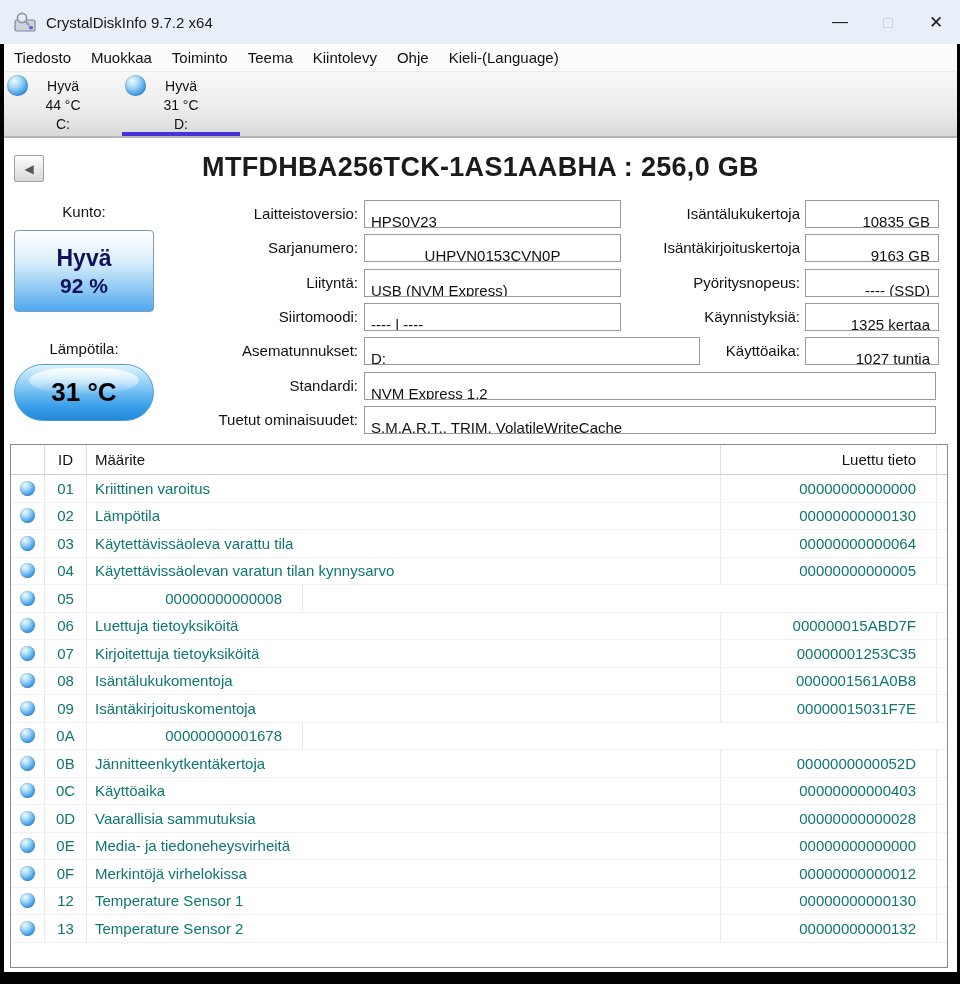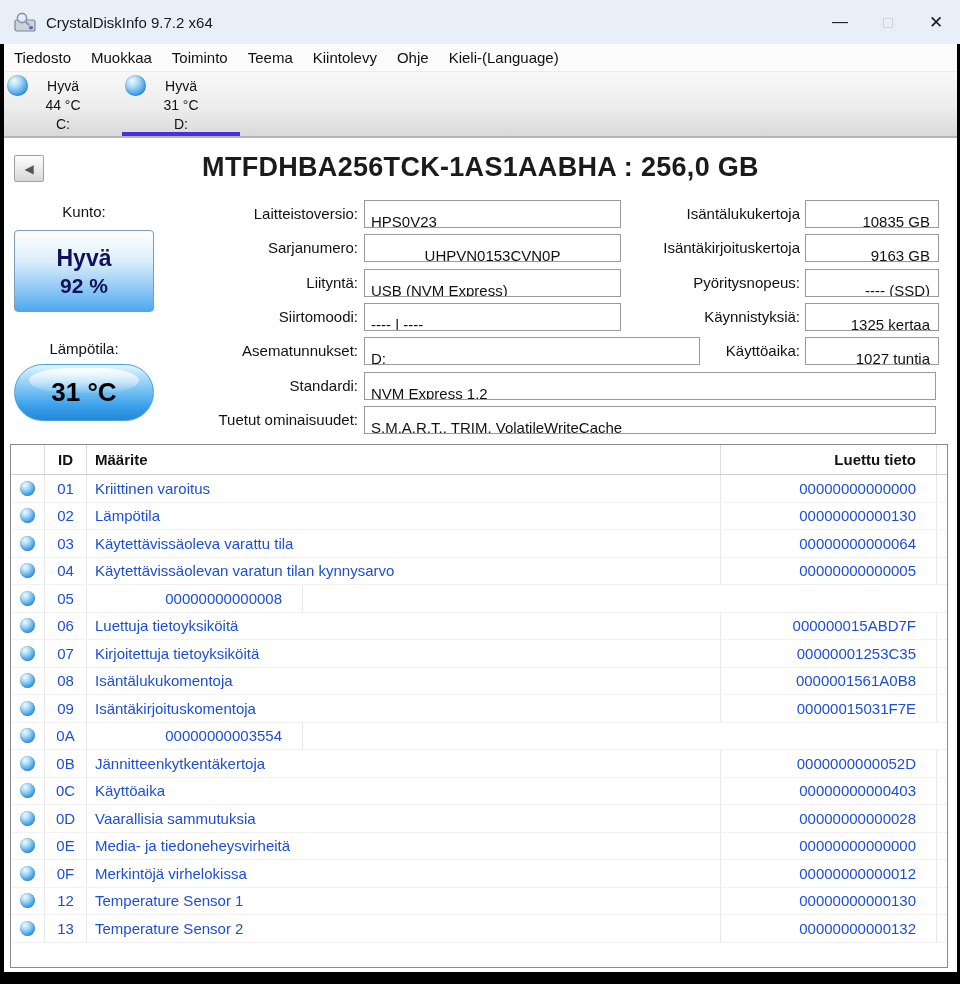--- a/index.html
+++ b/index.html
@@ -96,22 +96,22 @@
          white-space:nowrap; overflow:hidden; }
   .fbox.r{ left:801px; width:134px; text-align:right; padding-right:8px; }
   .fbox.center{ text-align:center; }
   
   .smart-table{
     position:absolute; left:6px; top:306px; width:938px; height:524px;
     border:1px solid #8a8a8a; background:#fff; display:flex; flex-direction:column;
   }
   .thead{ height:30px; border-bottom:1px solid #cfcfcf; display:flex; align-items:center;
           font-size:15px; color:#111; flex:0 0 auto; }
-  .thead > div{ height:100%; display:flex; align-items:center; border-right:1px solid #dcdcdc;font-weight:bold; }
-  .trow{ height:27.5px; display:flex; align-items:flex-start; font-size:15px; color:#1d4ed8;
+  .thead > div{ height:100%; display:flex; align-items:center; border-right:1px solid #dcdcdc; }
+  .trow{ height:27.5px; display:flex; align-items:flex-start; font-size:15px; color:#0f766e;
          border-bottom:1px solid #f1f1f1; flex:0 0 auto; }
   .trow > div{ height:100%; display:flex; align-items:center; border-right:1px solid #e9e9e9; }
   .c-orb{ width:34px; justify-content:center; }
   .c-id{ width:42px; justify-content:center; }
   .c-attr{ width:634px; padding-left:8px; }
   .c-val{ width:216px; justify-content:flex-end; padding-right:20px; }
   .c-tail{ width:10px; border-right:none !important; }
   .orb-s{
     width:15px; height:15px; border-radius:50%;
     background:radial-gradient(circle at 35% 28%, #f2fbff 0%, #a5daf8 30%, #459fe6 65%, #1b64b0 100%);
@@ -322,21 +322,21 @@
             <div class="c-attr">Isäntäkirjoituskomentoja</div>
             <div class="c-val">00000015031F7E</div>
             <div class="c-tail"></div>
           </div>
 
           <div class="trow">
             <div class="c-orb">
               <span class="orb-s"></span>
             </div>
             <div class="c-id">0A</div>
-            <div class="c-val">00000000003554</div>
+            <div class="c-val">00000000001678</div>
             <div class="c-tail"></div>
           </div>
 
           <div class="trow">
             <div class="c-orb">
               <span class="orb-s"></span>
             </div>
             <div class="c-id">0B</div>
             <div class="c-attr">Jännitteenkytkentäkertoja</div>
             <div class="c-val">0000000000052D</div>

